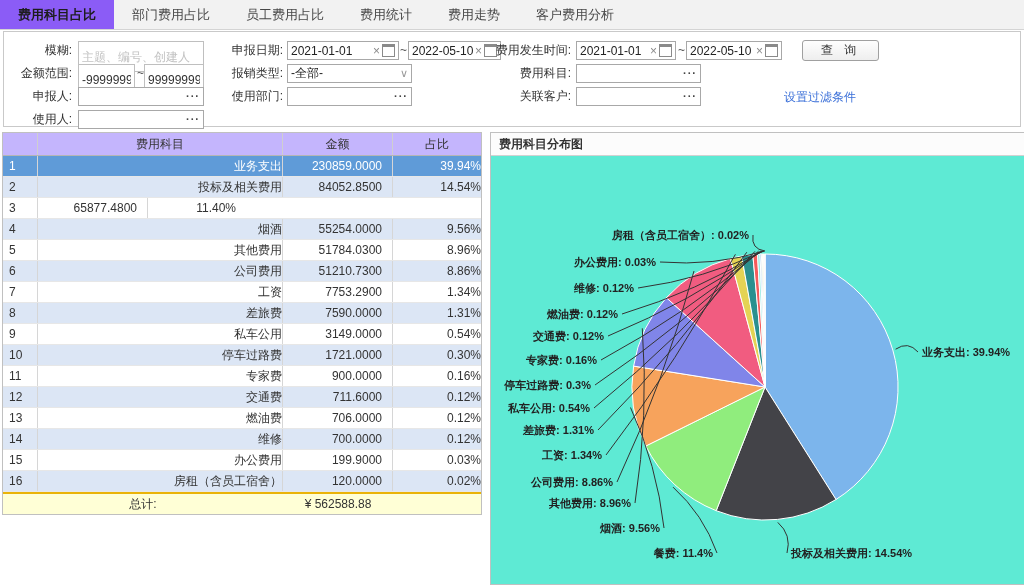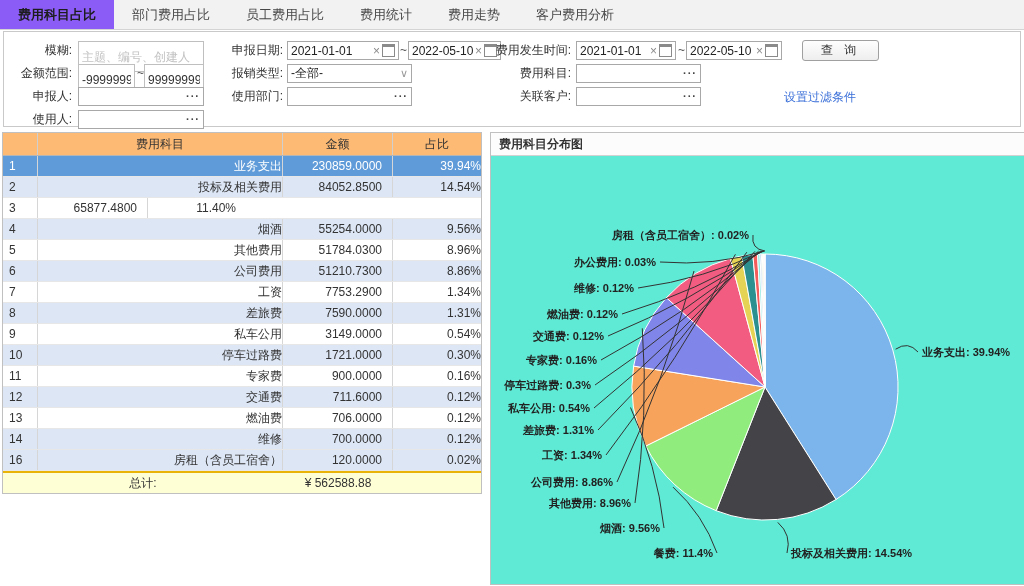--- a/index.html
+++ b/index.html
@@ -24,21 +24,21 @@
   .pval{flex:1}
   .dots{color:#444;font-weight:bold;font-size:11px;letter-spacing:1px;line-height:1}
   .sval{flex:1;color:#222}
   .chev{color:#999;font-size:11px;line-height:1}
   .tilde{position:absolute;line-height:19px;color:#555}
   .qbtn{position:absolute;height:21px;border:1px solid #a0a0a0;border-radius:3px;background:linear-gradient(#fefefe,#eeeeee);font:12px "Liberation Sans","DejaVu Sans",sans-serif;color:#333;letter-spacing:4px;padding:0 18px}
   .flink{position:absolute;color:#3a6fd8;text-decoration:none;cursor:pointer}
   
   .table-panel{position:absolute;left:2px;top:132px;width:478px;border:1px solid #c0c0c0;box-sizing:content-box;background:#fff}
   .thead,.trow,.ttotal{display:flex;width:478px}
-  .thead{height:22px;line-height:22px;background:#fdba74;border-bottom:1px solid #b5b5b5}
+  .thead{height:22px;line-height:22px;background:#c4b5fd;border-bottom:1px solid #b5b5b5}
   .thead span{text-align:center;border-right:1px solid #cfcfcf;box-sizing:border-box}
   .thead span:last-child{border-right:none}
   .trow{height:20px;line-height:20px;border-bottom:1px solid #e7e7e7}
   .trow.stripe{background:#dce6f5}
   .trow.sel{background:#5f9bd8;color:#fff}
   .trow span{box-sizing:border-box;border-right:1px solid #d6d6d6;white-space:nowrap;overflow:hidden}
   .trow span:last-child{border-right:none}
   .c0{width:35px;padding-left:6px}
   .c1{width:245px;text-align:right}
   .c2{width:110px;text-align:right;padding-right:10px}
@@ -217,20 +217,26 @@
         <span class="c0">13</span>
         <span class="c1">燃油费</span>
         <span class="c2">706.0000</span>
         <span class="c3">0.12%</span>
       </div>
       <div class="trow stripe">
         <span class="c0">14</span>
         <span class="c1">维修</span>
         <span class="c2">700.0000</span>
         <span class="c3">0.12%</span>
+      </div>
+      <div class="trow">
+        <span class="c0">15</span>
+        <span class="c1">办公费用</span>
+        <span class="c2">199.9000</span>
+        <span class="c3">0.03%</span>
       </div>
       <div class="trow stripe">
         <span class="c0">16</span>
         <span class="c1">房租（含员工宿舍）</span>
         <span class="c2">120.0000</span>
         <span class="c3">0.02%</span>
       </div>
     </div>
   <div class="ttotal">
     <span class="tlab">总计:</span>

